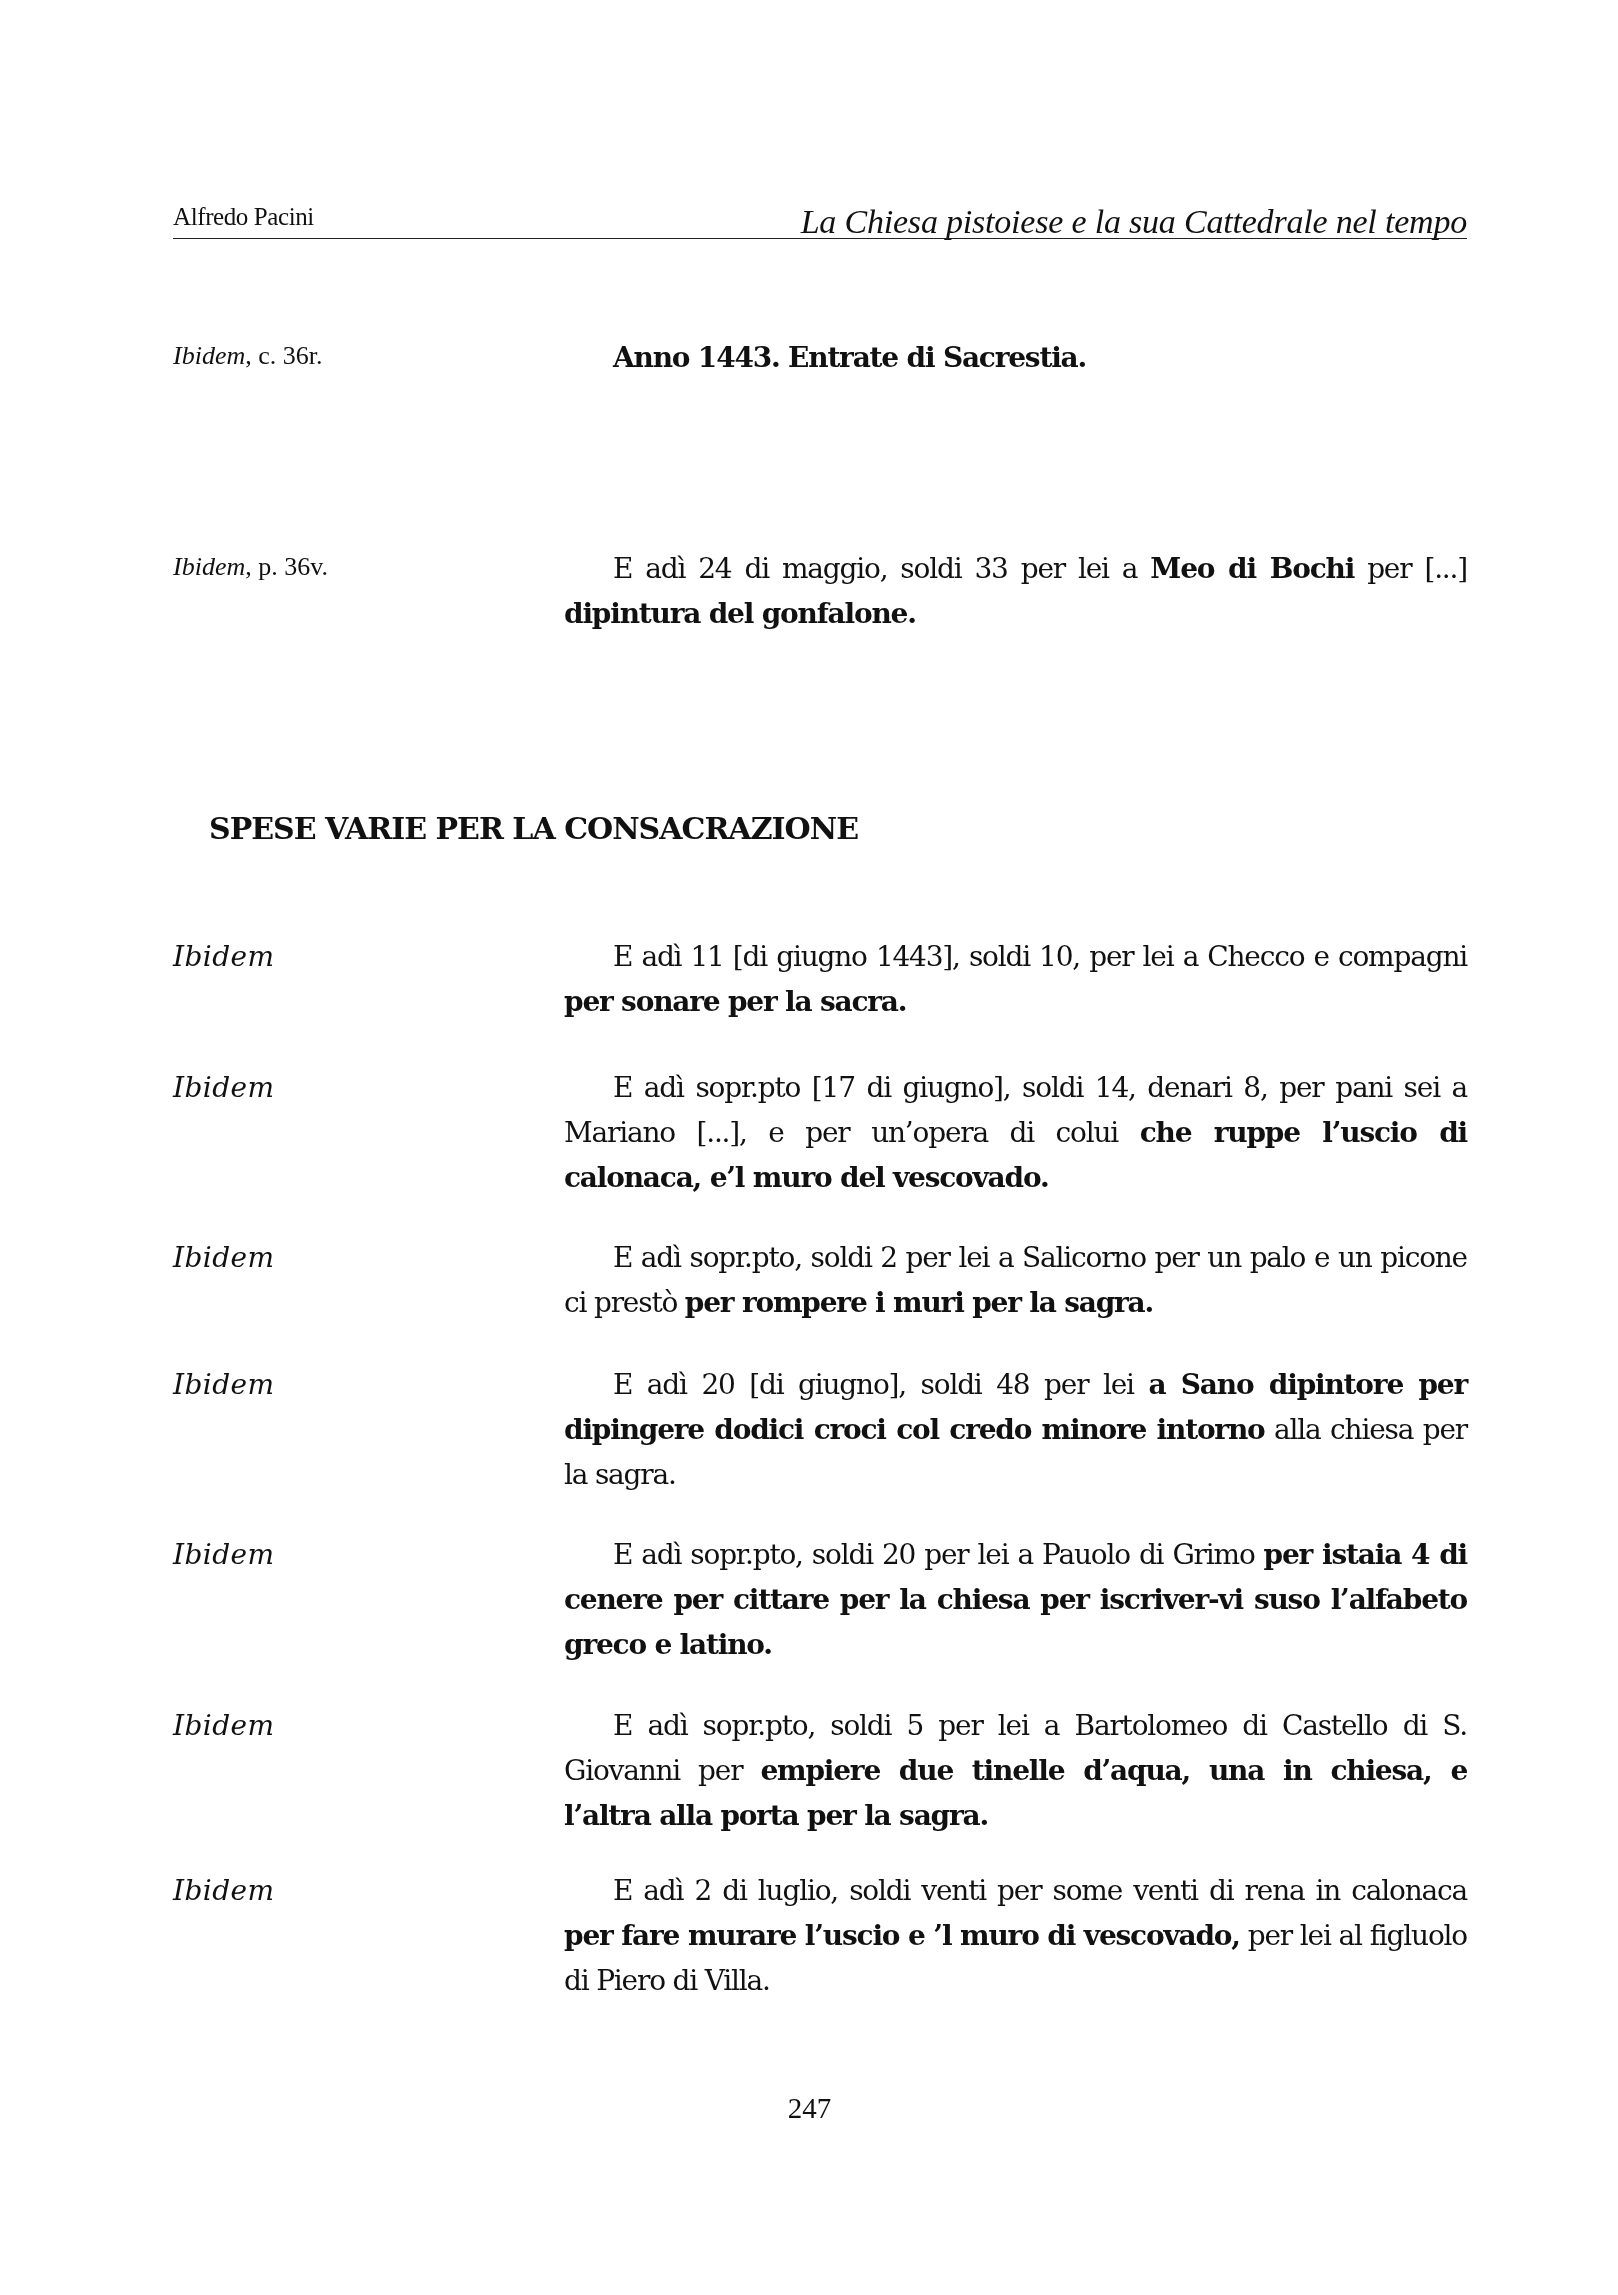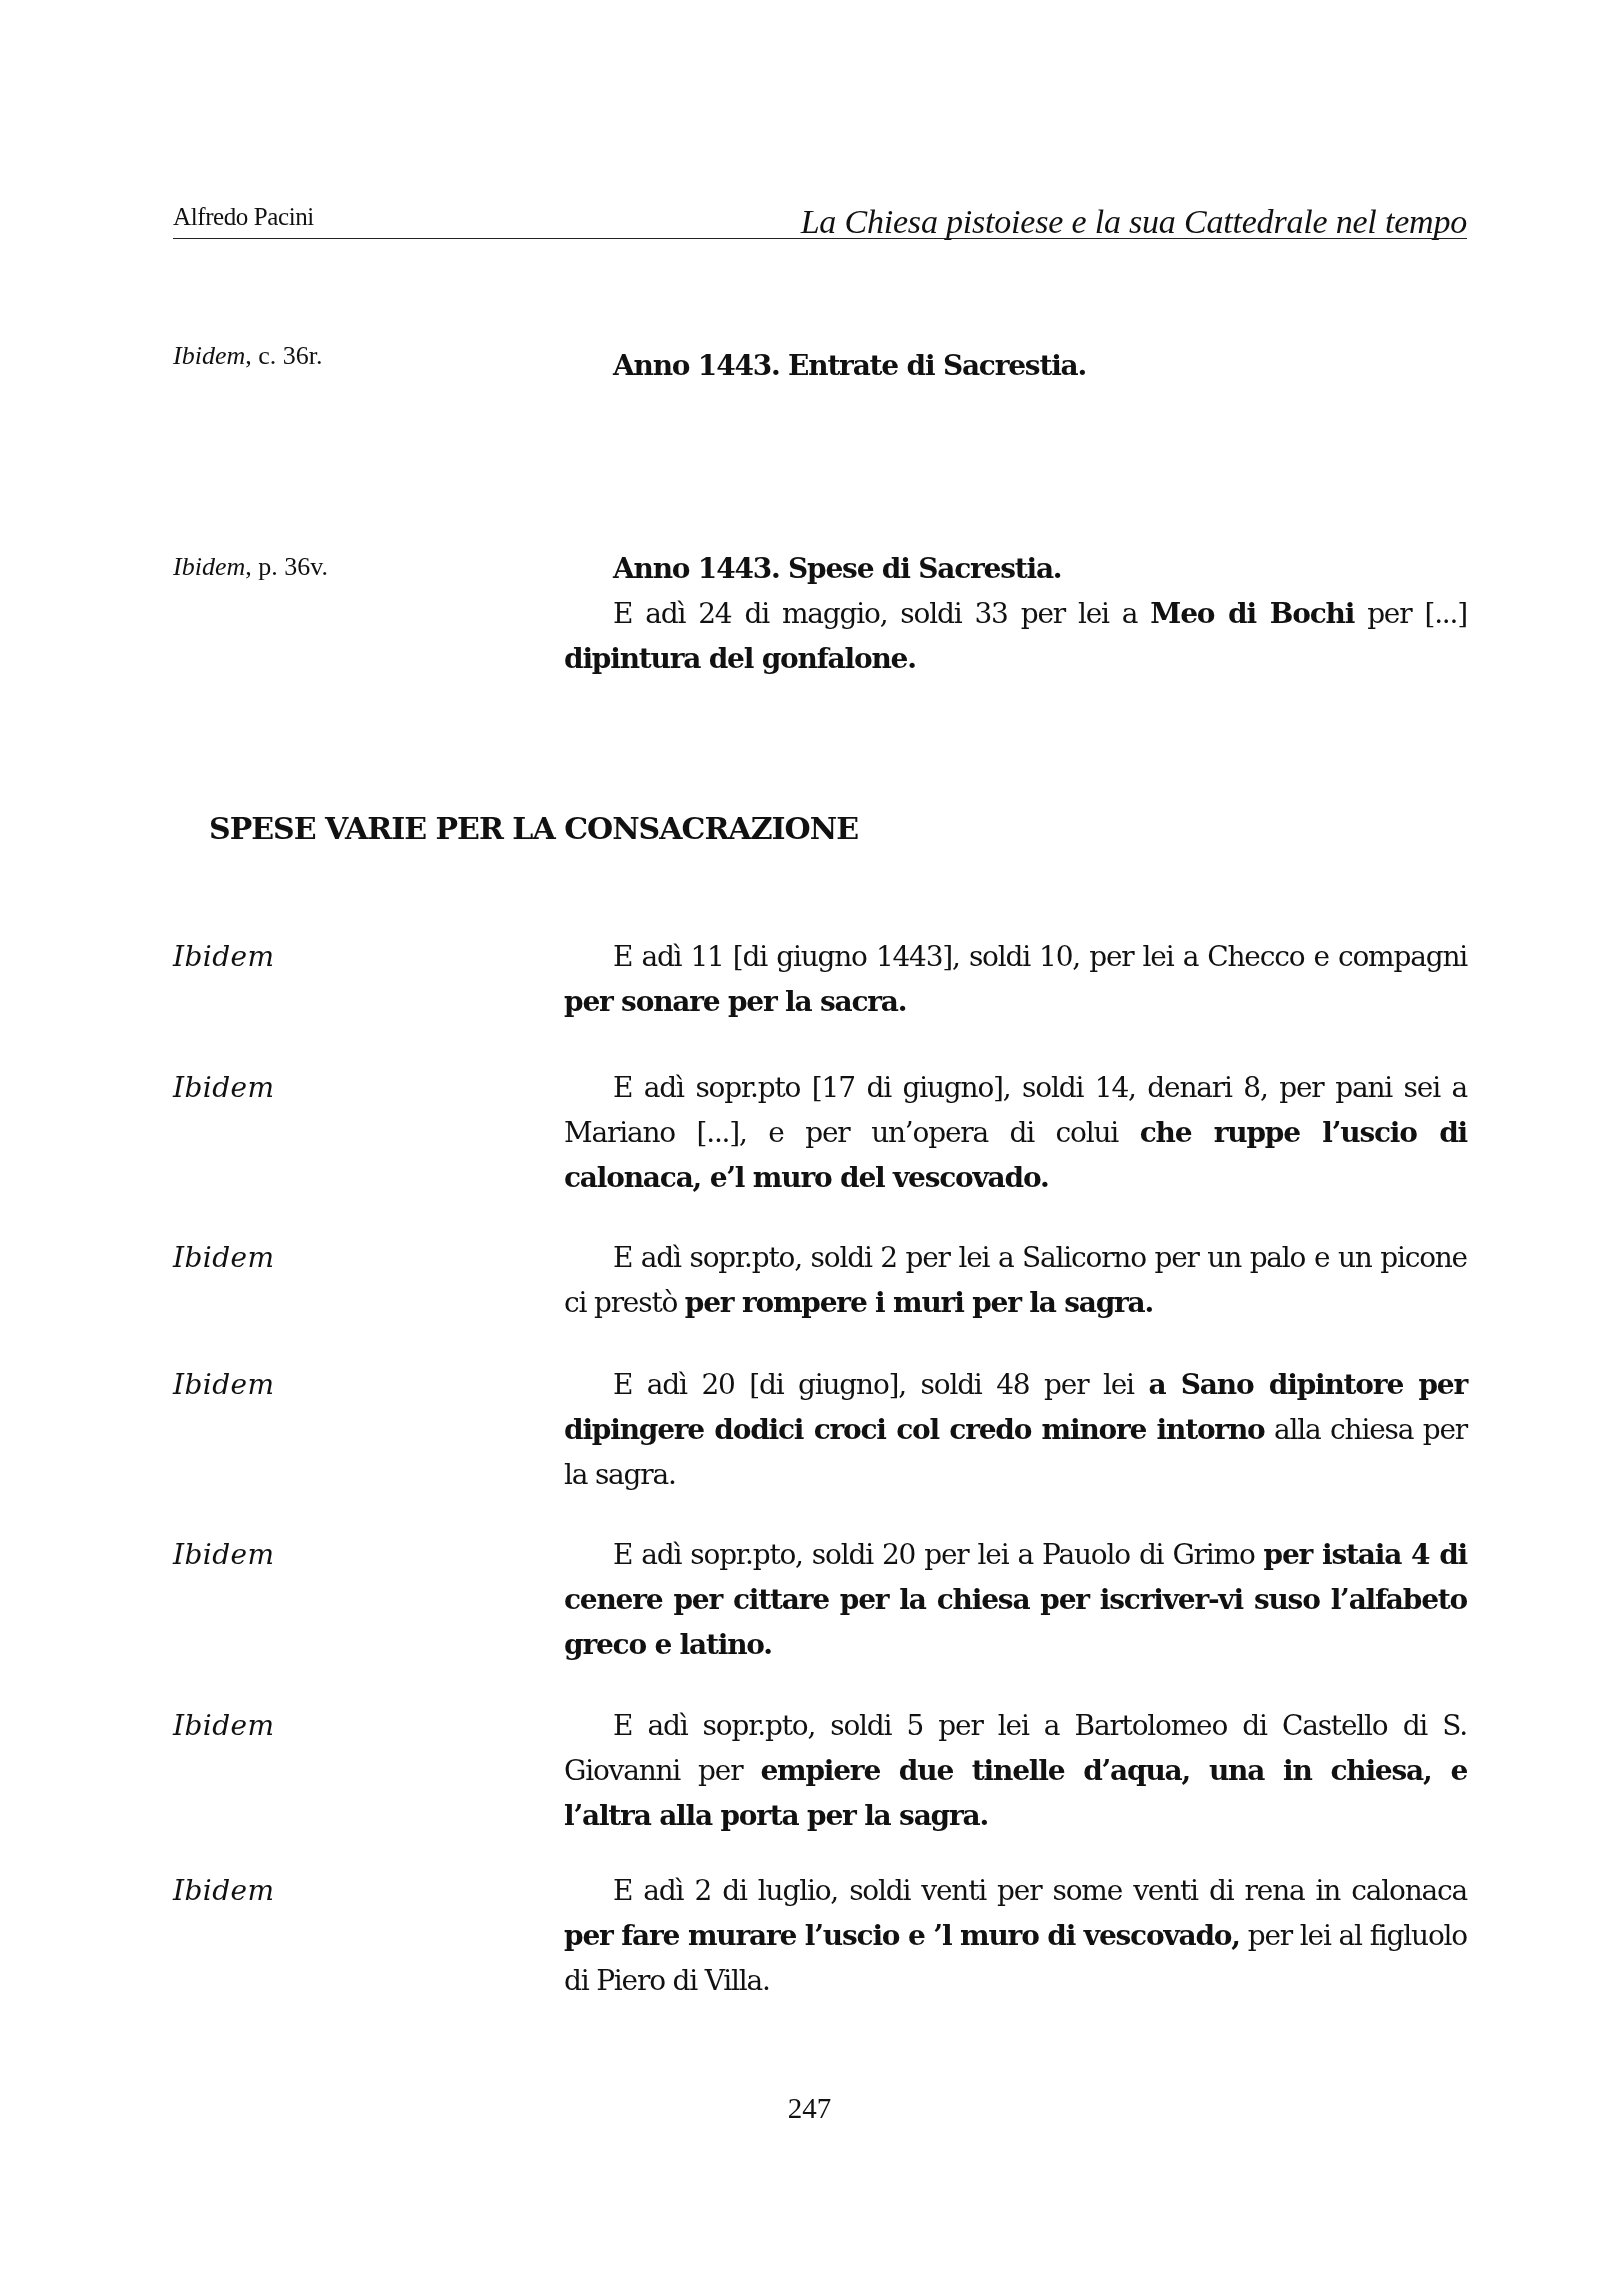--- a/index.html
+++ b/index.html
@@ -38,31 +38,30 @@
   <div class="header">
     <span class="header-author">Alfredo Pacini</span>
     <span class="header-title">La Chiesa pistoiese e la sua Cattedrale nel tempo</span>
     <div class="header-rule"></div>
   </div>
 
   <div class="entry" style="top:333px;">
     <div class="ref">
       <i>Ibidem</i><span>, c. 36r.</span>
     </div>
-    <div class="body" style="top:-6.5px;margin-top:8px;">
+    <div class="body" style="top:-6.5px;">
       <p class="indent b">Anno 1443. Entrate di Sacrestia.</p>
     </div>
   </div>
 
   <div class="entry" style="top:544px;">
     <div class="ref">
       <i>Ibidem</i><span>, p. 36v.</span>
     </div>
     <div class="body" style="top:-6.5px;">
-      <p class="indent b">Anno 1443. Spese di Sacrestia.</p>
       <p class="indent"><span>E adì 24 di maggio, soldi 33 per lei a </span><span class="b">Meo di Bochi</span><span> per [...] </span><span class="b">dipintura del gonfalone.</span></p>
     </div>
   </div>
 
   <div class="section-title">
     <div>SPESE VARIE PER LA CONSACRAZIONE</div>
   </div>
 
   <div class="entry" style="top:932px;">
     <div class="ibidem">Ibidem</div>

